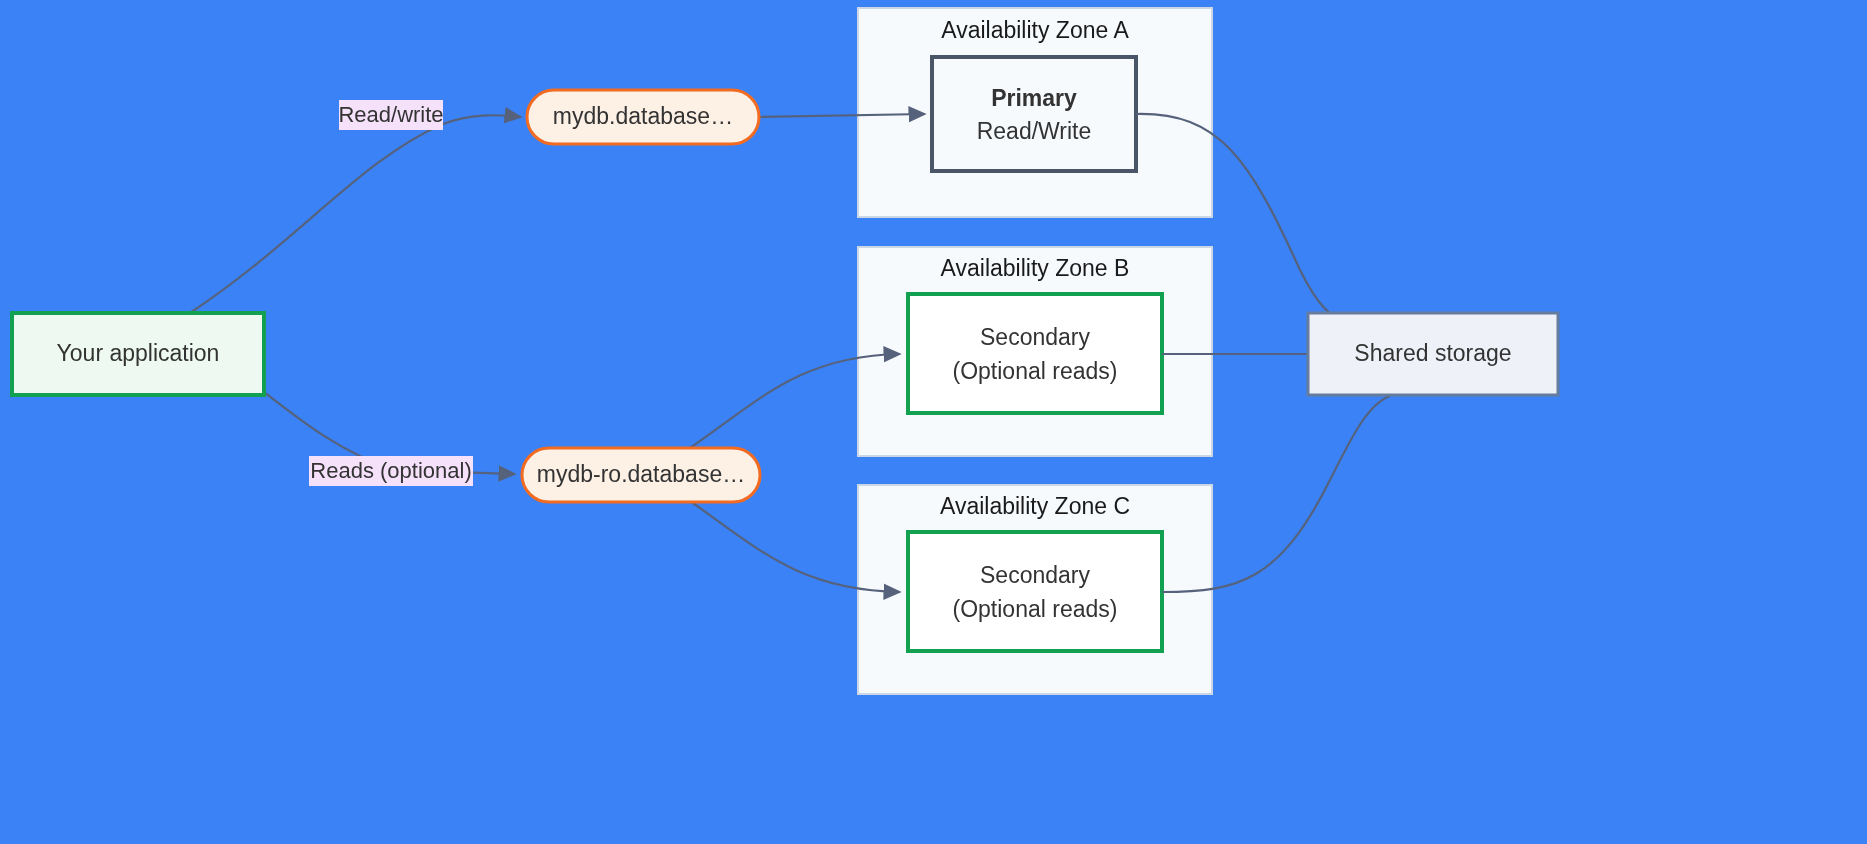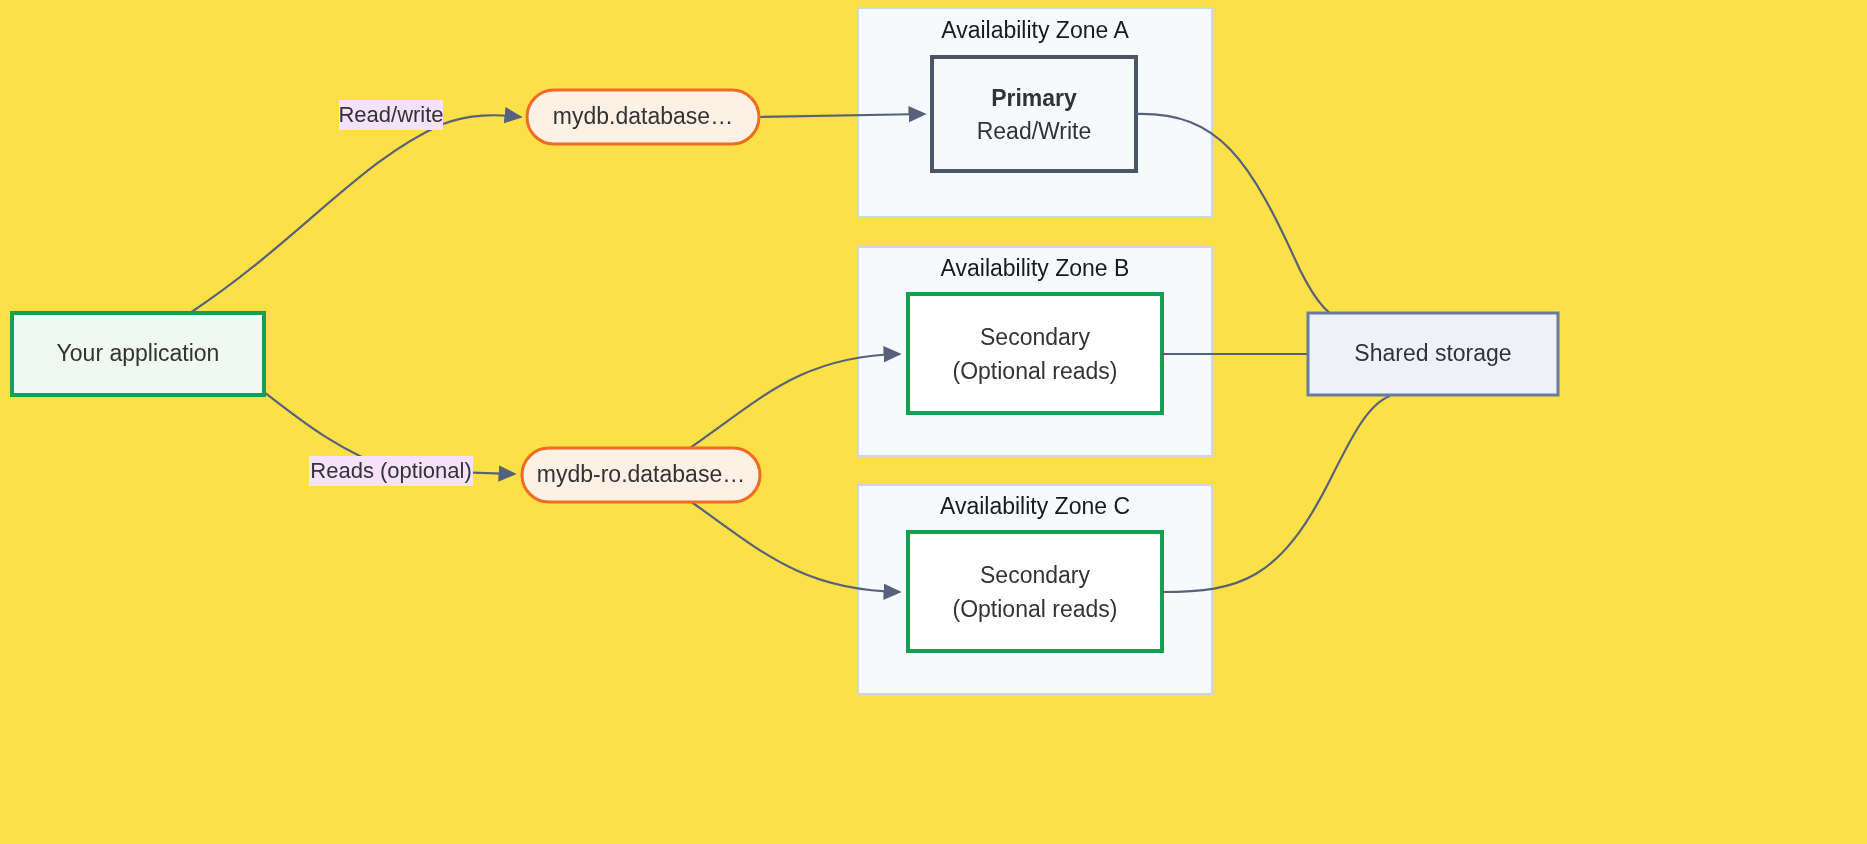--- a/index.html
+++ b/index.html
@@ -10,21 +10,21 @@
   body {
     font-family: "Liberation Sans", sans-serif;
     width: 1867px;
     height: 844px;
     overflow: hidden;
   }
   #diagram-root {
     position: relative;
     width: 1867px;
     height: 844px;
-    background: #fde047;
+    background: #3b82f6;
   }
   svg.canvas {
     position: absolute;
     top: 0;
     left: 0;
     width: 1867px;
     height: 844px;
   }
   .node-text {
     font-family: "Liberation Sans", sans-serif;

